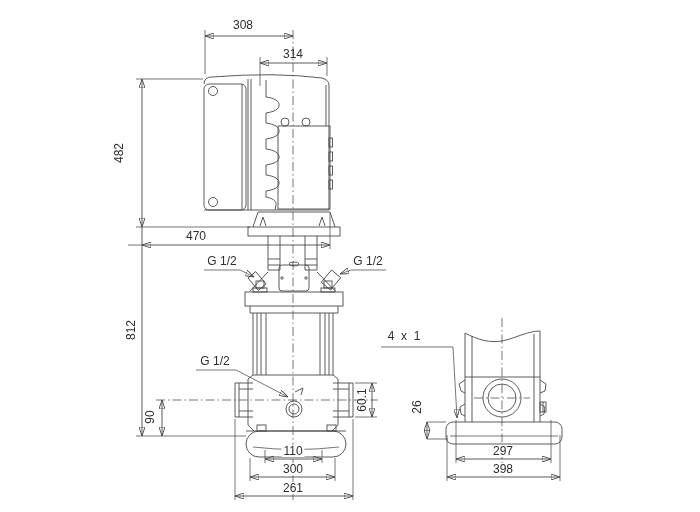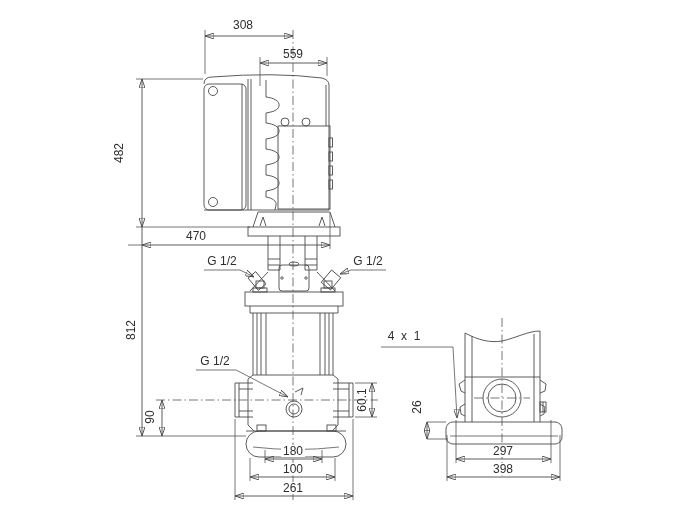--- a/index.html
+++ b/index.html
@@ -215,30 +215,30 @@
 
   <g>
     <line x1="293" y1="30" x2="293" y2="500" class="cl"></line>
     <line x1="156" y1="400" x2="378" y2="400" class="cl"></line>
     <line x1="502" y1="318" x2="502" y2="476" class="cl"></line>
     <line x1="474" y1="398" x2="530" y2="398" class="cl"></line>
   </g>
 </svg>
 
 <span class="dim-label" style="left:243px;top:25px">308</span>
-<span class="dim-label" style="left:293px;top:54px">559</span>
+<span class="dim-label" style="left:293px;top:54px">314</span>
 <span class="dim-label rot" style="left:119px;top:153px">482</span>
 <span class="dim-label" style="left:196px;top:236px">470</span>
 <span class="dim-label" style="left:222px;top:261px">G 1/2</span>
 <span class="dim-label" style="left:368px;top:261px">G 1/2</span>
 <span class="dim-label rot" style="left:131px;top:330px">812</span>
 <span class="dim-label" style="left:215px;top:361px">G 1/2</span>
 <span class="dim-label" style="left:404px;top:336px">4  x  1</span>
 <span class="dim-label rot" style="left:362px;top:400px">60.1</span>
 <span class="dim-label rot" style="left:150px;top:417px">90</span>
 <span class="dim-label rot" style="left:417px;top:407px">26</span>
-<span class="dim-label mask" style="left:293px;top:451px">180</span>
-<span class="dim-label mask" style="left:293px;top:469px">100</span>
+<span class="dim-label mask" style="left:293px;top:451px">110</span>
+<span class="dim-label mask" style="left:293px;top:469px">300</span>
 <span class="dim-label mask" style="left:293px;top:488px">261</span>
 <span class="dim-label mask" style="left:503px;top:451px">297</span>
 <span class="dim-label mask" style="left:503px;top:469px">398</span>
 
 </div>
 
 </body></html>

